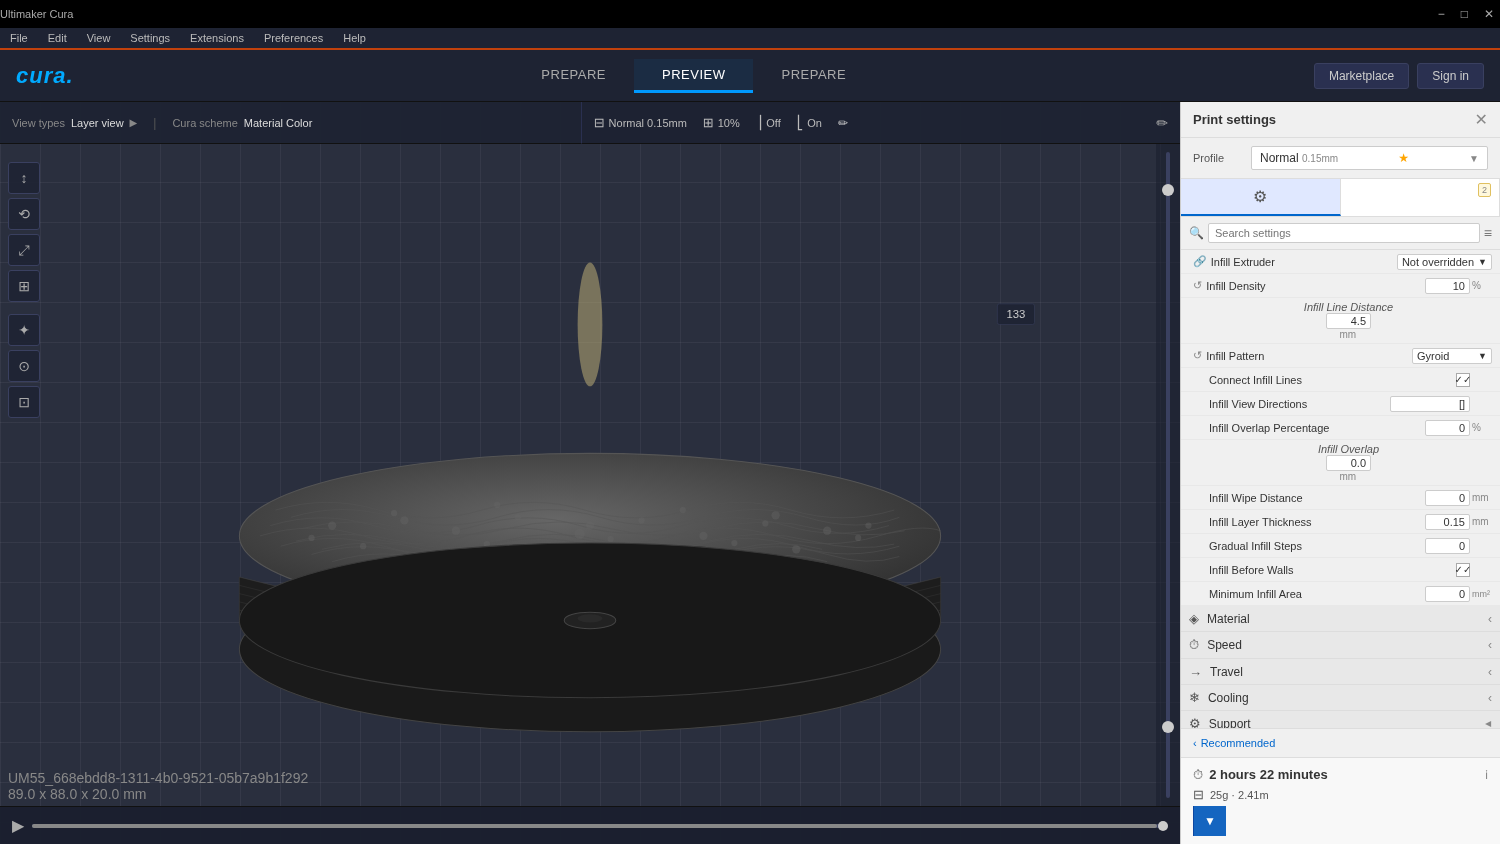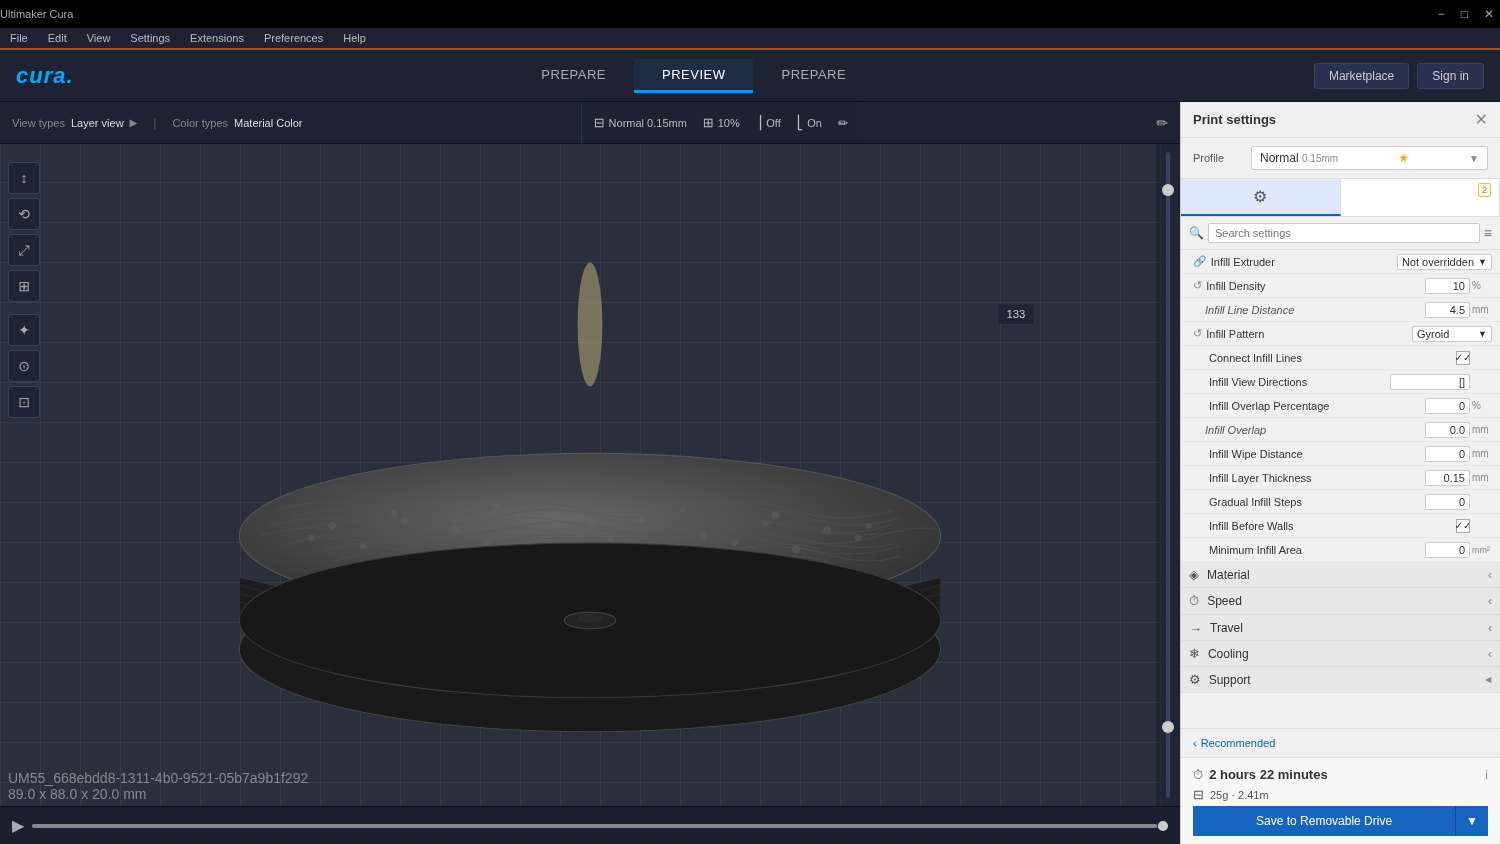--- a/index.html
+++ b/index.html
@@ -90,21 +90,21 @@
     .mat-tab.active { background: #e0e8ff; border-bottom: 2px solid #0066cc; }
     .mat-tab .gear-icon { font-size: 16px; color: #555; }
 
     
     #search-row { padding: 6px 8px; background: #f0f0f0; border-bottom: 1px solid #ddd; display: flex; align-items: center; gap: 4px; }
     #search-row input { flex: 1; border: 1px solid #ccc; padding: 4px 8px; font-size: 11px; border-radius: 2px; background: #fff; color: #333; }
 
     
     #settings-list { flex: 1; overflow-y: auto; background: #f0f0f0; }
     .setting-row { display: flex; align-items: center; padding: 3px 8px 3px 12px; border-bottom: 1px solid #e8e8e8; min-height: 24px; }
-    .setting-row.sub { padding-left: 24px; }
+    .setting-row.sub { padding-left: 24px; flex-direction: column; }
     .setting-label { flex: 1; font-size: 11px; color: #333; }
     .setting-label.italic { font-style: italic; color: #555; }
     .setting-unit { font-size: 10px; color: #888; margin-left: 2px; width: 20px; }
     .setting-icon { color: #888; margin-right: 4px; font-size: 11px; cursor: pointer; }
     .setting-check { width: 12px; height: 12px; border: 1px solid #aaa; background: #fff; display: flex; align-items: center; justify-content: center; font-size: 9px; color: #333; }
     .setting-check.checked::after { content: '✓'; }
     .setting-select { border: 1px solid #ccc; background: #fff; font-size: 11px; padding: 1px 4px; color: #333; border-radius: 2px; display: flex; align-items: center; gap: 4px; min-width: 80px; justify-content: space-between; cursor: pointer; }
     .setting-input { border: 1px solid #ccc; background: #fff; font-size: 11px; padding: 1px 4px; color: #333; border-radius: 2px; min-width: 45px; text-align: right; }
     .setting-input.wide { min-width: 80px; }
 
@@ -187,21 +187,21 @@
     <div class="grid-bg"></div>
 
     <div id="view-toolbar">
       <div class="vt-item">
         <span class="vt-label">View types</span>
         <span class="vt-value">Layer view</span>
         <span style="color:#888;font-size:10px;">▶</span>
       </div>
       <span class="vt-divider">|</span>
       <div class="vt-item">
-        <span class="vt-label">Color types</span>
+        <span class="vt-label">Cura scheme</span>
         <span class="vt-value">Material Color</span>
       </div>
       <span class="vt-spacer"></span>
       <span class="vt-icon">✏</span>
     </div>
 
     <div id="quick-settings">
       <div class="qs-item">
         <span class="qs-icon">⊟</span>
         <span>Normal 0.15mm</span>
@@ -501,19 +501,18 @@
       <div class="pe-row">
         <span class="pe-icon">⏱</span>
         <span class="pe-time">2 hours 22 minutes</span>
         <span class="pe-info">ℹ</span>
       </div>
       <div class="pe-row">
         <span class="pe-icon">⊟</span>
         <span class="pe-material">25g · 2.41m</span>
       </div>
       <div class="save-btn-row">
-        <button class="save-btn">Save to Removable Drive</button>
         <button class="save-dropdown">▼</button>
       </div>
     </div>
 
   </div>
 </div>
 
 </body></html>

